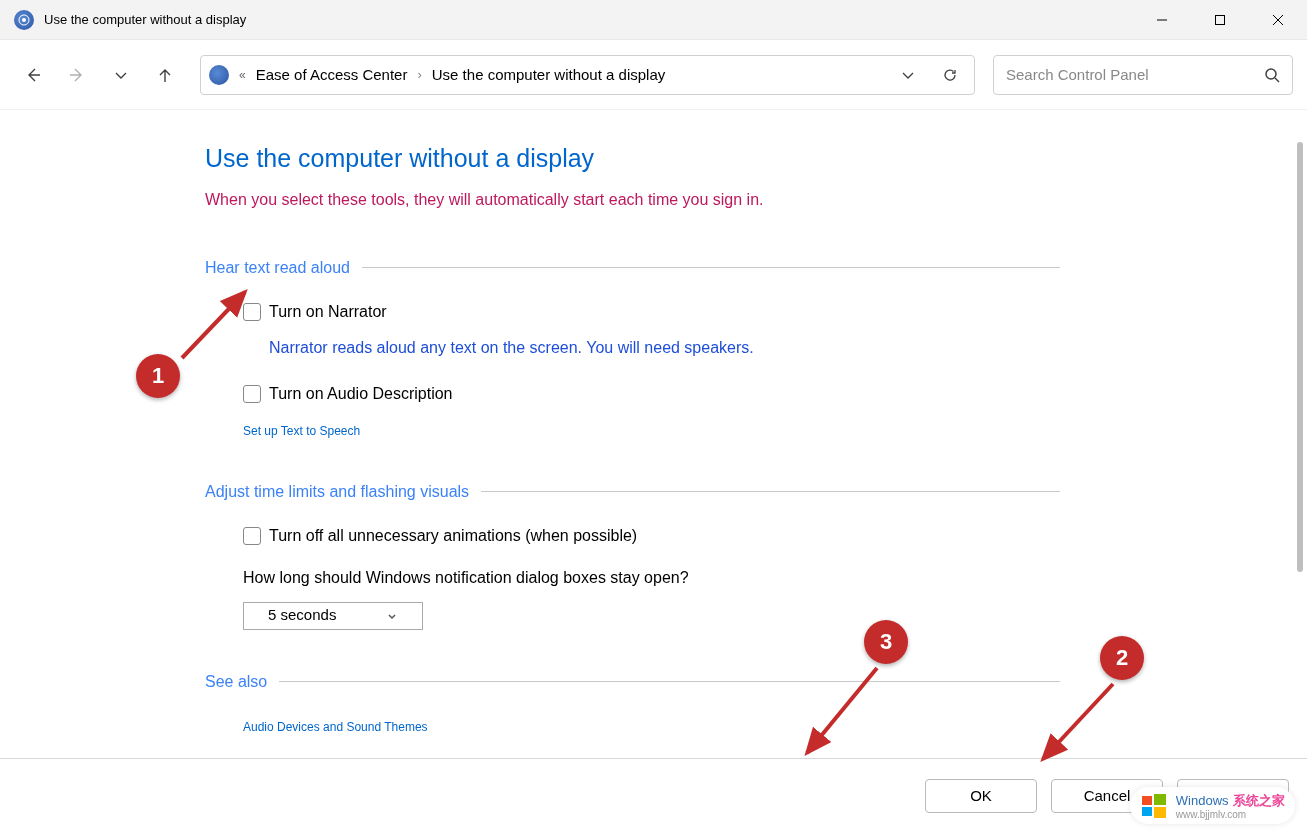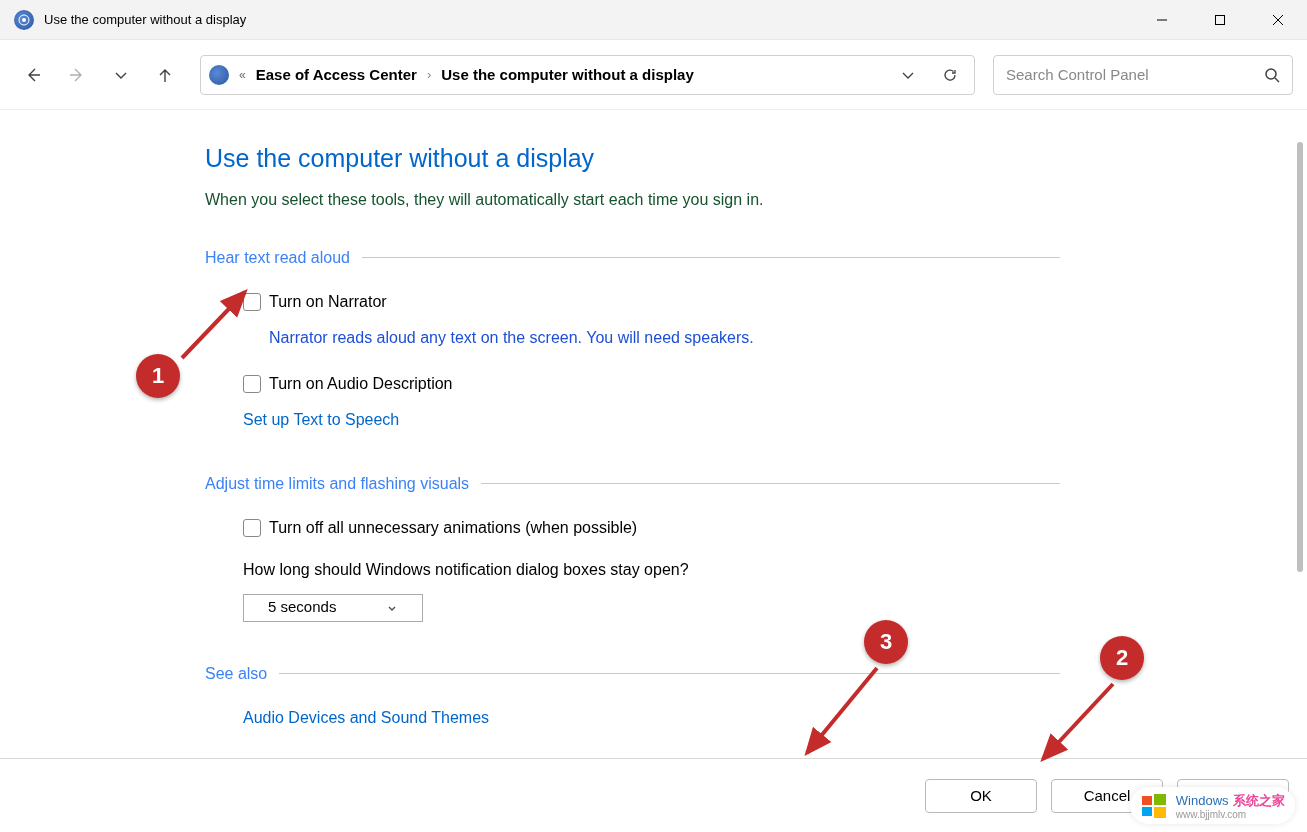--- a/index.html
+++ b/index.html
@@ -15,44 +15,44 @@
 .win-btn svg { width: 12px; height: 12px; stroke: #000; stroke-width: 1; fill: none; }
 
 
 .toolbar { height: 70px; display: flex; align-items: center; padding: 0 14px; gap: 6px; border-bottom: 1px solid #f0f0f0; }
 .nav-btn { width: 38px; height: 38px; display: flex; align-items: center; justify-content: center; background: transparent; border: none; border-radius: 4px; }
 .nav-btn svg { width: 18px; height: 18px; stroke: #404040; stroke-width: 1.4; fill: none; }
 .nav-btn.disabled svg { stroke: #b0b0b0; }
 .addrbar { flex: 1; height: 40px; border: 1px solid #d0d0d0; border-radius: 4px; margin-left: 10px; display: flex; align-items: center; padding: 0 8px; gap: 10px; }
 .addr-icon { width: 20px; height: 20px; border-radius: 50%; background: radial-gradient(circle at 40% 40%, #5a8ad6, #2a55a0); flex-shrink: 0; }
 .addr-chevron { color: #666; font-size: 12px; }
-.addr-seg { font-size: 15px; color: #000; white-space: nowrap; font-weight: bold; }
+.addr-seg { font-size: 15px; color: #000; white-space: nowrap; }
 .addr-sep { color: #888; font-size: 13px; }
 .addr-spacer { flex: 1; }
 .addr-btn { width: 32px; height: 32px; display: flex; align-items: center; justify-content: center; background: transparent; border: none; }
 .addr-btn svg { width: 16px; height: 16px; stroke: #404040; stroke-width: 1.3; fill: none; }
 .searchbox { width: 300px; height: 40px; border: 1px solid #d0d0d0; border-radius: 4px; margin-left: 12px; display: flex; align-items: center; padding: 0 12px; }
 .searchbox input { flex: 1; border: none; outline: none; font-size: 15px; color: #000; background: transparent; }
 .searchbox input::placeholder { color: #888; }
 .searchbox svg { width: 16px; height: 16px; stroke: #404040; stroke-width: 1.5; fill: none; }
 
 
 .content-wrap { position: absolute; top: 110px; bottom: 60px; left: 0; right: 0; overflow-y: auto; }
 .content { padding: 30px 0 40px 205px; width: 1060px; font-size: 16px; color: #000; line-height: 1.5; }
 .page-title { font-size: 25px; color: #0066cc; font-weight: 400; margin-bottom: 10px; }
-.page-sub { font-size: 16px; color: #14532d; margin-bottom: 34px; }
+.page-sub { font-size: 16px; color: #be185d; margin-bottom: 44px; }
 .group { margin-bottom: 30px; }
 .group-header { display: flex; align-items: center; margin-bottom: 20px; }
 .group-header span { font-size: 16px; color: #3b82f6; margin-right: 12px; white-space: nowrap; }
 .group-header hr { flex: 1; border: none; border-top: 1px solid #c8c8c8; }
 .check-row { display: flex; align-items: flex-start; margin-left: 38px; margin-bottom: 12px; }
 .checkbox { width: 18px; height: 18px; border: 1.5px solid #888; border-radius: 3px; margin-right: 8px; margin-top: 3px; flex-shrink: 0; background: #fff; }
 .check-label { font-size: 16px; }
 .desc { margin-left: 64px; margin-bottom: 22px; color: #1d4ed8; }
-.link { font-size: 16px; color: #0066cc; margin-left: 38px; display: inline-block; margin-bottom: 10px; cursor: default; }
+.link { font-size: 12px; color: #0066cc; margin-left: 38px; display: inline-block; margin-bottom: 10px; cursor: default; }
 .field-label { margin-left: 38px; margin-bottom: 12px; margin-top: 18px; }
 .select { margin-left: 38px; width: 180px; height: 28px; border: 1px solid #aaa; background: #fff; padding: 0 24px; display: flex; align-items: center; justify-content: space-between; font-size: 15px; }
 .select svg { width: 12px; height: 12px; stroke: #555; stroke-width: 1.5; fill: none; }
 
 
 .footer { position: absolute; bottom: 0; left: 0; right: 0; height: 74px; border-top: 1px solid #d8d8d8; background: #fff; display: flex; align-items: center; justify-content: flex-end; padding-right: 18px; gap: 14px; }
 .btn { width: 112px; height: 34px; border: 1px solid #bbb; background: #fff; border-radius: 4px; font-size: 15px; color: #000; display: flex; align-items: center; justify-content: center; }
 
 
 .scrollbar { position: absolute; right: 4px; top: 142px; width: 6px; height: 430px; background: #bfbfbf; border-radius: 3px; }

